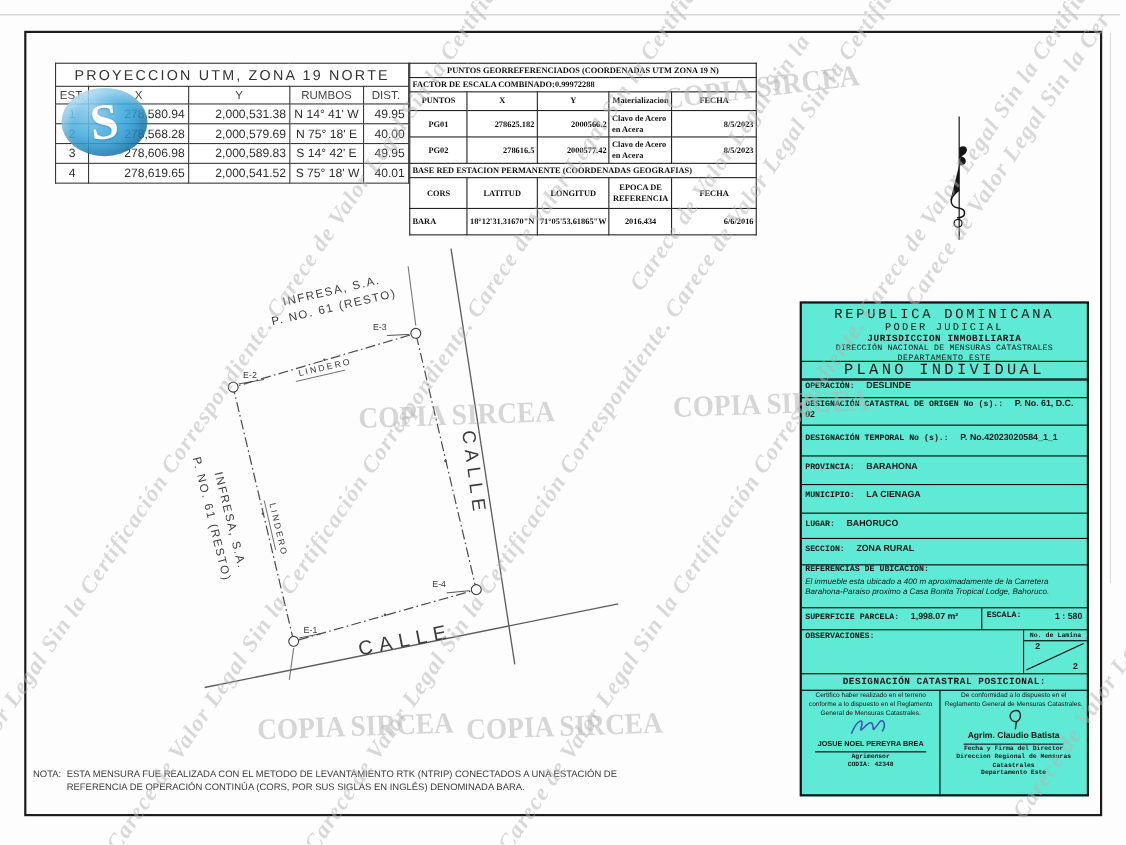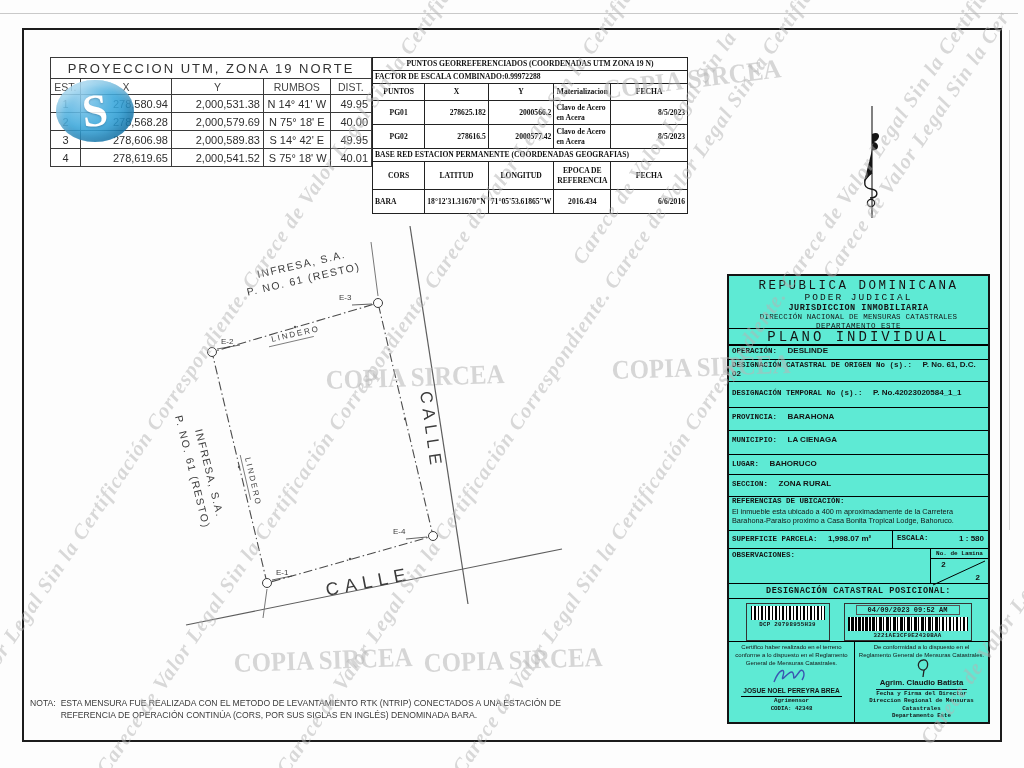--- a/index.html
+++ b/index.html
@@ -41,21 +41,21 @@
   .p-h2{font-size:9.5px;letter-spacing:2px;}
   .p-h3{font-size:8.5px;font-weight:bold;letter-spacing:.5px;}
   .p-h4{font-size:7.5px;letter-spacing:.2px;}
   .p-h5{font-size:7.5px;letter-spacing:.5px;}
   .plan-title{height:17px;border-top:1px solid #000;border-bottom:1px solid #000;text-align:center;
               font-size:14px;letter-spacing:3px;line-height:16px;}
   .prow{border-top:1px solid #000;padding:0 3px;font-size:7.5px;font-weight:bold;}
   .prow:first-of-type{border-top:none;}
   .plabel{font-family:"Liberation Mono",monospace;font-weight:bold;}
   .pvalue{font-family:"Liberation Sans",sans-serif;font-weight:bold;font-size:8px;margin-left:6px;}
-  .p-ref-text{font-family:"Liberation Sans",sans-serif;font-weight:normal;font-size:7.3px;margin-top:2px;line-height:1.25;}
+  .p-ref-text{font-family:"Liberation Sans",sans-serif;font-weight:normal;font-size:7.3px;margin-top:2px;line-height:1.25;font-style:italic;}
   .p-split{display:flex;padding:0;}
   .p-split .cell-l{flex:1;border-right:1px solid #000;padding:3px 3px;}
   .p-split .cell-r{width:95px;display:flex;justify-content:space-between;padding:3px 4px;}
   .p-obs{display:flex;padding:0;}
   .p-obs .obs-l{flex:1;padding:2px 3px;}
   .lamina{width:58px;border-left:1px solid #000;display:flex;flex-direction:column;}
   .lamina-h{font-size:6px;border-bottom:1px solid #000;text-align:center;padding:1px 0;}
   .lamina-b{position:relative;flex:1;}
   .lamina-b svg{position:absolute;left:0;top:0;}
   .lam-top{position:absolute;left:10px;top:1px;font-size:8px;}
@@ -342,31 +342,20 @@
         <div class="lamina-b">
           <svg width="56" height="27">
               <line x1="2" y1="26" x2="54" y2="2" stroke="#000" stroke-width="1"></line>
             </svg>
           <span class="lam-top">2</span>
           <span class="lam-bot">2</span>
         </div>
       </div>
     </div>
     <div class="prow p-dcp" style="height:15px">DESIGNACIÓN CATASTRAL POSICIONAL:</div>
-    <div class="prow p-bc" style="height:48px">
-      <div class="bc-box1">
-        <div class="bars"></div>
-        <div class="bc-lbl">DCP 20798955H39</div>
-      </div>
-      <div class="bc-box2">
-        <div class="bc-date">04/09/2023 09:52 AM</div>
-        <div class="bars"></div>
-        <div class="bc-lbl">3221AE3CF9E2430BAA</div>
-      </div>
-    </div>
     <div class="p-cert">
       <div class="cert cert-l">
         <div>Certifico haber realizado en el terreno conforme a lo dispuesto en el Reglamento General de Mensuras Catastrales.</div>
         <svg class="sig" width="60" height="20">
           <path d="M12,16 C17,3 24,1 21,10 C18,19 28,2 31,7 C33,11 29,17 38,5 C41,2 44,8 40,14" stroke="#3a56b0" stroke-width="1.4" fill="none"></path>
         </svg>
         <div><span class="cert-name">JOSUE NOEL PEREYRA BREA</span></div>
         <div class="cert-small">Agrimensor</div>
         <div class="cert-small">CODIA: 42348</div>
       </div>

